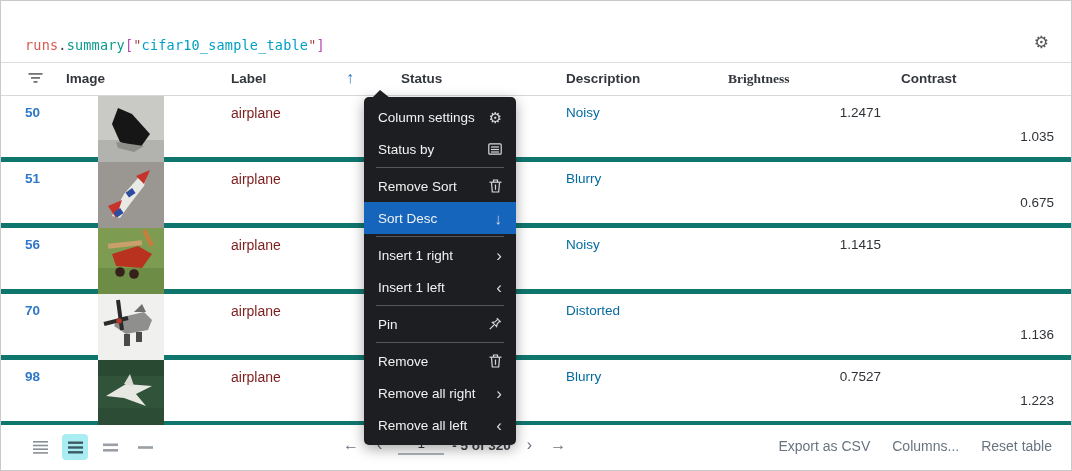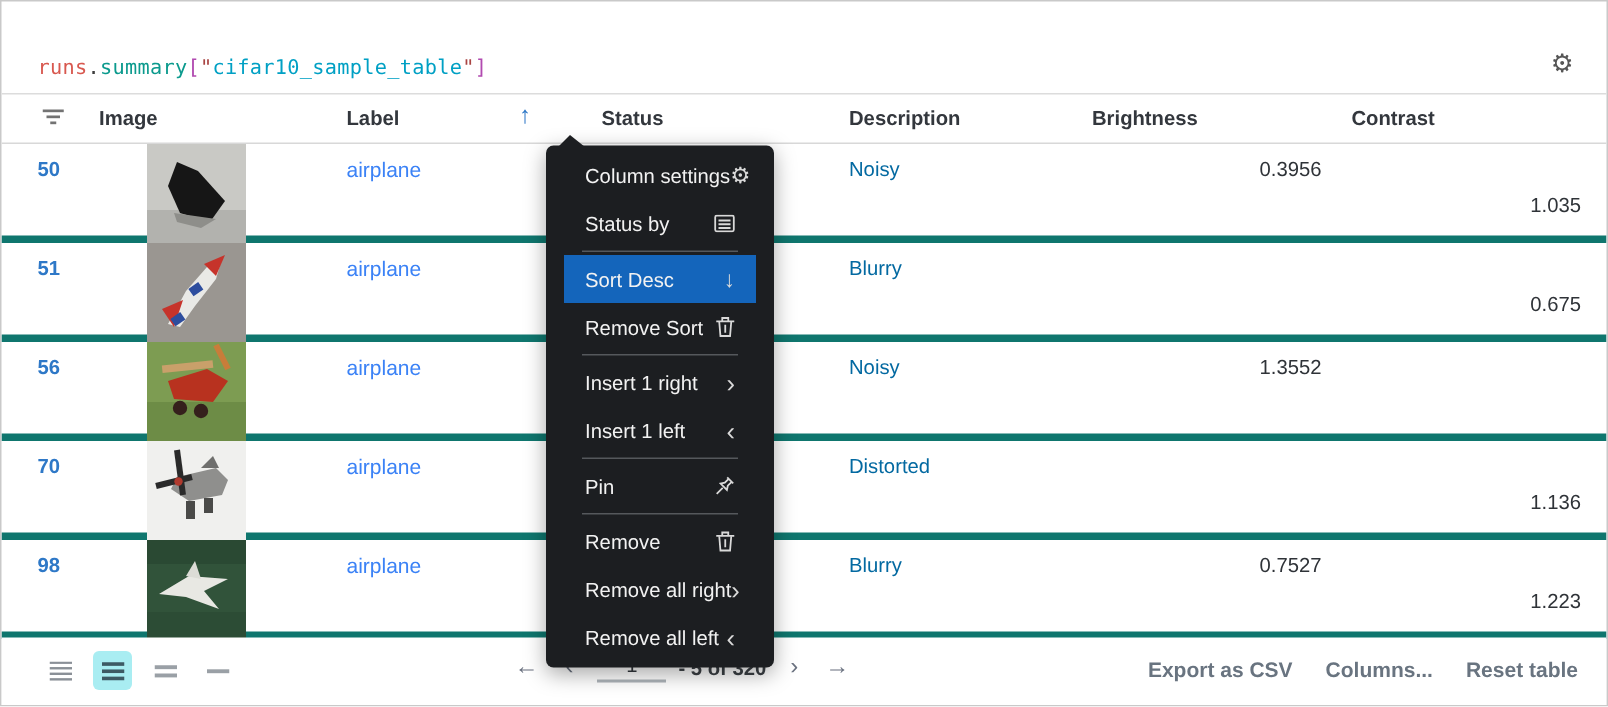--- a/index.html
+++ b/index.html
@@ -38,33 +38,33 @@
     border-bottom: 1px solid #d8d8d8;
     font-size: 13.5px; font-weight: bold; color: #33373d;
   }
   .th { position: absolute; top: 8px; cursor: pointer; }
   .th-filter { left: 27px; top: 9px; }
   .th-image { left: 65px; }
   .th-label { left: 230px; }
   .sort-asc { position: absolute; left: 345px; top: 6px; color: #2e78c7; font-size: 16px; font-weight: 600; }
   .th-status { left: 400px; }
   .th-desc { left: 565px; }
-  .th-bright { left: 727px; }
+  .th-bright { left: 727px; font-family: Liberation Serif, serif; }
   .th-contrast { left: 900px; }
 
   .trow {
     position: relative; height: 66px;
     border-bottom: 5px solid #0f766e;
     font-size: 13.5px;
   }
   .cell { position: absolute; top: 9px; }
   .c-index { left: 24px; color: #2e78c7; font-weight: 600; cursor: pointer; }
   .c-thumb { left: 97px; top: 0; width: 66px; height: 66px; cursor: pointer; }
   .c-thumb svg { display: block; width: 66px; height: 66px; }
-  .c-label { left: 230px; color: #3b82f6; font-size: 14px; }
+  .c-label { left: 230px; color: #7f1d1d; font-size: 14px; }
   .c-desc { left: 565px; color: #0369a1; }
   .c-bright { left: 720px; width: 160px; text-align: right; color: #2f3338; }
   .c-contrast { left: 880px; width: 173px; text-align: right; color: #2f3338; margin-top: 24px; }
 
   
   .footer { position: absolute; left: 0; right: 0; bottom: 0; height: 45px; background: #fff; }
   .density { position: absolute; left: 26px; top: 9px; display: flex; gap: 9px; align-items: center; }
   .dens-btn { width: 26px; height: 26px; display: flex; align-items: center; justify-content: center; border-radius: 4px; cursor: pointer; }
   .dens-btn.active { background: #a9edf2; }
   .dens-btn svg { display: block; }
@@ -72,26 +72,26 @@
   .pagination { position: absolute; left: 340px; top: 10px; display: flex; align-items: center; gap: 14px; color: #6b7280; }
   .pg-arrow { font-size: 16px; cursor: pointer; line-height: 1; padding: 2px; }
   .pg-input {
     width: 46px; border: none; border-bottom: 2px solid #aeb4ba; outline: none;
     text-align: center; font-size: 13.5px; color: #33373d; font-family: "Liberation Sans", sans-serif;
     padding-bottom: 2px; background: transparent;
   }
   .pg-info { font-size: 13.5px; font-weight: 600; color: #3b4045; margin-left: -6px; }
 
   .footer-links { position: absolute; right: 19px; top: 13px; display: flex; gap: 22px; }
-  .flink { font-size: 14px; font-weight: 700; color: #697480; cursor: pointer; }
+  .flink { font-size: 14px; font-weight: 400; color: #697480; cursor: pointer; }
 
   
   .menu {
     position: absolute; left: 363px; top: 96px; width: 152px;
-    background: #1c1e21; border-radius: 5px; padding: 4px 12px;
+    background: #1c1e21; border-radius: 5px; padding: 4px 0;
     box-shadow: 0 4px 14px rgba(0,0,0,0.35);
     z-index: 10; color: #f2f2f2;
   }
   .menu-caret {
     position: absolute; top: -7px; left: 8px; width: 0; height: 0;
     border-left: 8px solid transparent; border-right: 10px solid transparent;
     border-bottom: 8px solid #1c1e21;
   }
   .menu-item {
     height: 32px; padding: 0 14px;
@@ -140,21 +140,21 @@
     <span class="cell c-thumb">
       <svg viewBox="0 0 33 33">
           <rect width="33" height="33" fill="#c9c9c5"></rect>
           <rect x="0" y="22" width="33" height="11" fill="#b2b2ae"></rect>
           <polygon points="10,6 17,9 26,19 21,26 11,23 7,14" fill="#161616"></polygon>
           <polygon points="9,23 23,25 18,28 10,26" fill="#8e8e8a"></polygon>
         </svg>
     </span>
     <span class="cell c-label">airplane</span>
     <span class="cell c-desc">Noisy</span>
-    <span class="cell c-bright">0.3956</span>
+    <span class="cell c-bright">1.2471</span>
     <span class="cell c-contrast">1.035</span>
   </div>
 
   <div class="trow">
     <span class="cell c-index">51</span>
     <span class="cell c-thumb">
       <svg viewBox="0 0 33 33">
           <rect width="33" height="33" fill="#9a9691"></rect>
           <polygon points="7,27 13,16 20,8 25,5 23,12 16,21 11,28" fill="#e9e9e6"></polygon>
           <polygon points="5,22 12,19 9,28" fill="#c6332b"></polygon>
@@ -176,21 +176,21 @@
           <rect x="0" y="20" width="33" height="13" fill="#6d8c46"></rect>
           <line x1="23" y1="1" x2="27" y2="9" stroke="#c87d3a" stroke-width="2"></line>
           <polygon points="7,13 20,9 27,13 22,20 9,19" fill="#b8321f"></polygon>
           <rect x="5" y="7" width="17" height="2.5" fill="#c9a06a" transform="rotate(-6 13 8)"></rect>
           <circle cx="11" cy="22" r="2.4" fill="#35201c"></circle>
           <circle cx="18" cy="23" r="2.4" fill="#35201c"></circle>
         </svg>
     </span>
     <span class="cell c-label">airplane</span>
     <span class="cell c-desc">Noisy</span>
-    <span class="cell c-bright">1.3552</span>
+    <span class="cell c-bright">1.1415</span>
   </div>
 
   <div class="trow">
     <span class="cell c-index">70</span>
     <span class="cell c-thumb">
       <svg viewBox="0 0 33 33">
           <rect width="33" height="33" fill="#f0f0ee"></rect>
           <polygon points="10,12 23,9 27,13 25,18 14,20 8,16" fill="#8f8f8d"></polygon>
           <polygon points="18,9 22,5 24,9" fill="#6f6f6d"></polygon>
           <line x1="10" y1="3" x2="12" y2="18" stroke="#2a2a2a" stroke-width="2"></line>
@@ -291,37 +291,37 @@
             <rect x="0.8" y="0.8" width="12.4" height="10.4" rx="1"></rect>
             <line x1="3" y1="4" x2="11" y2="4"></line>
             <line x1="3" y1="6.5" x2="11" y2="6.5"></line>
             <line x1="3" y1="9" x2="11" y2="9"></line>
           </svg>
       </span>
     </div>
 
     <div class="menu-divider"></div>
 
-    <div class="menu-item highlighted">
-      <span>Sort Desc</span>
-      <span class="mi-icon mi-arrow">↓</span>
-    </div>
-
     <div class="menu-item">
       <span>Remove Sort</span>
       <span class="mi-icon">
         <svg width="13" height="14" viewBox="0 0 13 14" fill="none" stroke="#d9d9d9" stroke-width="1.2">
             <path d="M2.5 3.5 L3.3 13 L9.7 13 L10.5 3.5"></path>
             <line x1="0.5" y1="3.2" x2="12.5" y2="3.2"></line>
             <path d="M4.5 3 L4.5 1 L8.5 1 L8.5 3"></path>
             <line x1="6.5" y1="5.5" x2="6.5" y2="10.8"></line>
           </svg>
       </span>
     </div>
 
+    <div class="menu-item highlighted">
+      <span>Sort Desc</span>
+      <span class="mi-icon mi-arrow">↓</span>
+    </div>
+
     <div class="menu-divider"></div>
 
     <div class="menu-item">
       <span>Insert 1 right</span>
       <span class="mi-icon mi-chevron">›</span>
     </div>
 
     <div class="menu-item">
       <span>Insert 1 left</span>
       <span class="mi-icon mi-chevron">‹</span>

